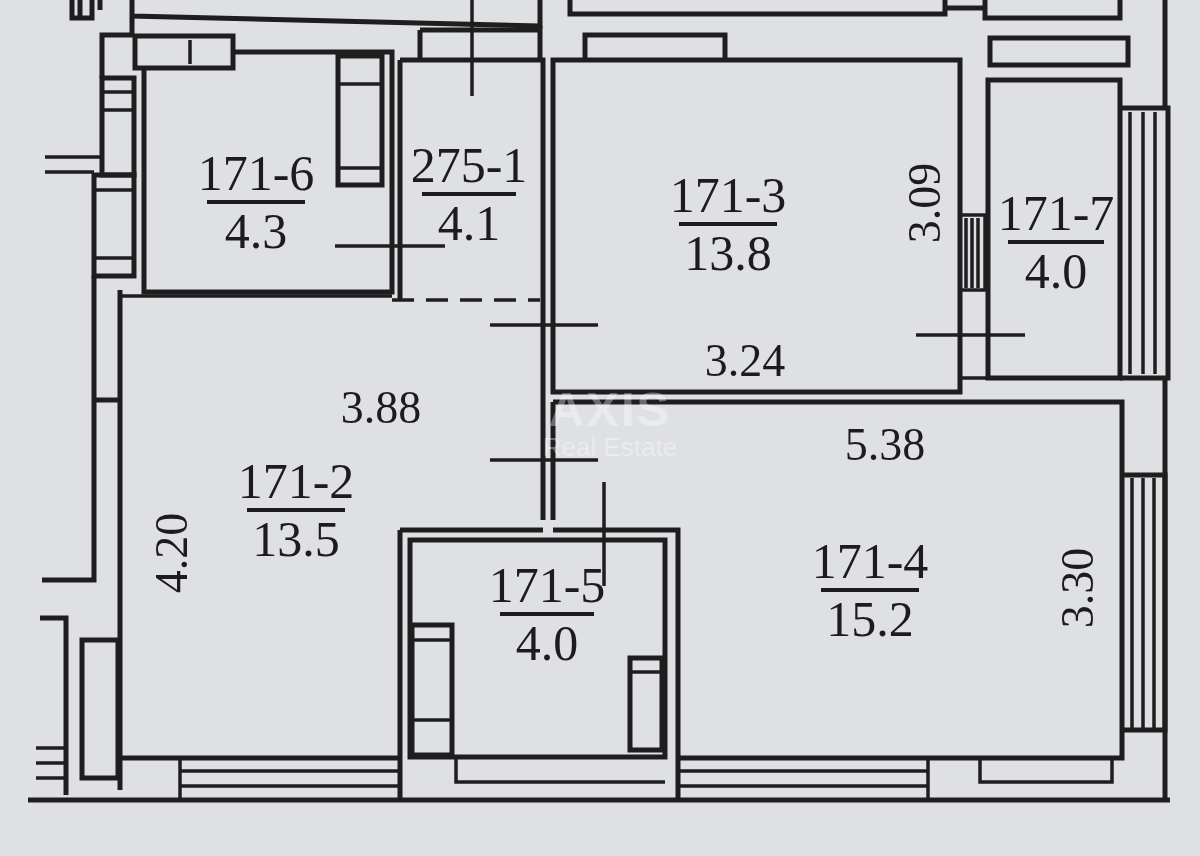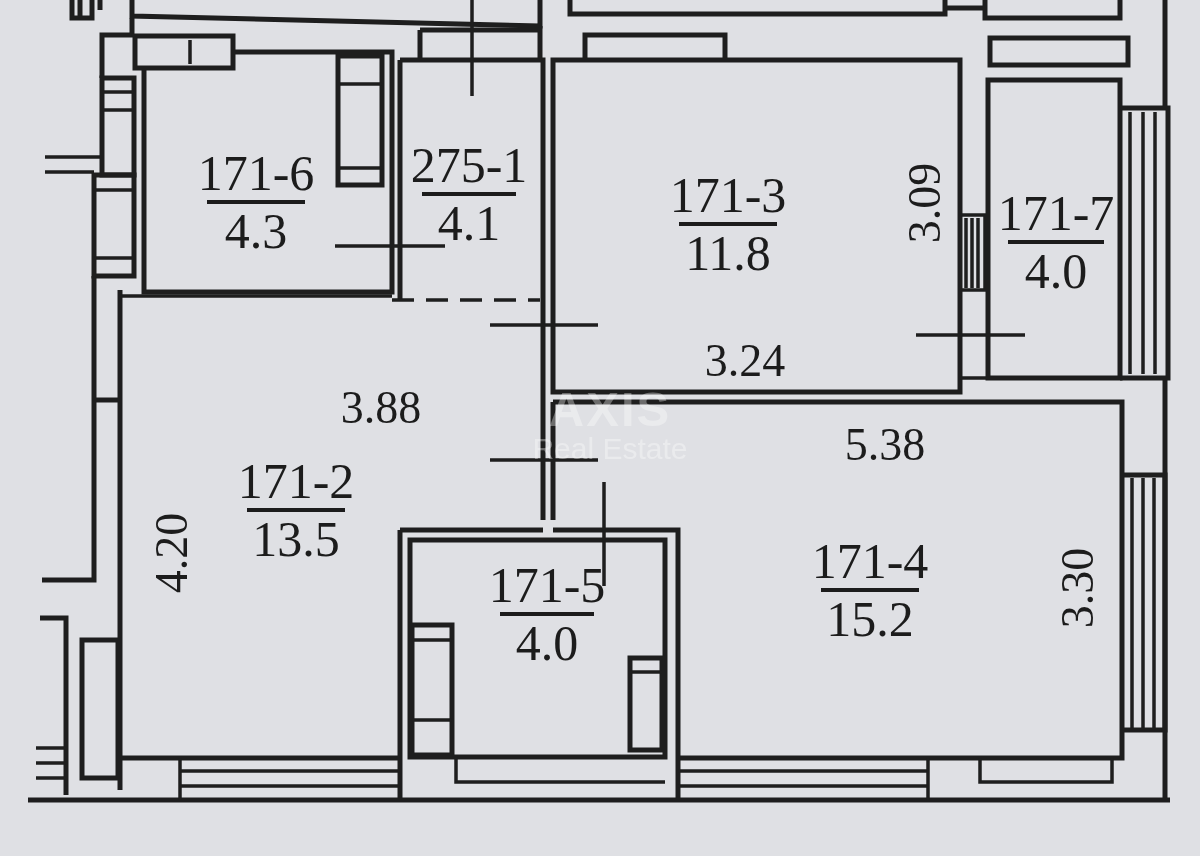--- a/index.html
+++ b/index.html
@@ -21,21 +21,21 @@
       display: block; border-top: 4px solid #1c1c1c; padding-top: 2px;
       margin: 0 auto; width: 72%;
     }
     .dim { font-size: 46px; }
     .dim.vertical { transform: rotate(-90deg); transform-origin: center center; }
     .watermark {
       position: absolute; color: rgba(255,255,255,0.35); font-family: "Liberation Sans", sans-serif;
       text-align: center; line-height: 1;
     }
     .watermark .brand { font-size: 49px; font-weight: bold; letter-spacing: 2px; display: block; }
-    .watermark .sub { font-size: 30px; display: block; }
+    .watermark .sub { font-size: 26px; display: block; }
   </style>
 </head>
 <body>
 
 <svg id="plan" viewBox="0 0 1200 856" xmlns="http://www.w3.org/2000/svg">
 
   <g>
     <path class="wall" d="M72 0 V18 H92 V0"></path>
     <path class="wall" d="M132 0 V16 L540 26 V0"></path>
     <path class="wall" d="M100 0 V10"></path>
@@ -140,21 +140,21 @@
   <span class="area">4.3</span>
 </div>
 
 <div class="label room-label" style="left:404px; top:140px; width:130px;">
   <span class="num">275-1</span>
   <span class="area">4.1</span>
 </div>
 
 <div class="label room-label" style="left:660px; top:170px; width:136px;">
   <span class="num">171-3</span>
-  <span class="area">11.8</span>
+  <span class="area">13.8</span>
 </div>
 
 <div class="label room-label" style="left:990px; top:188px; width:132px;">
   <span class="num">171-7</span>
   <span class="area">4.0</span>
 </div>
 
 <div class="label room-label" style="left:228px; top:456px; width:136px;">
   <span class="num">171-2</span>
   <span class="area">13.5</span>

